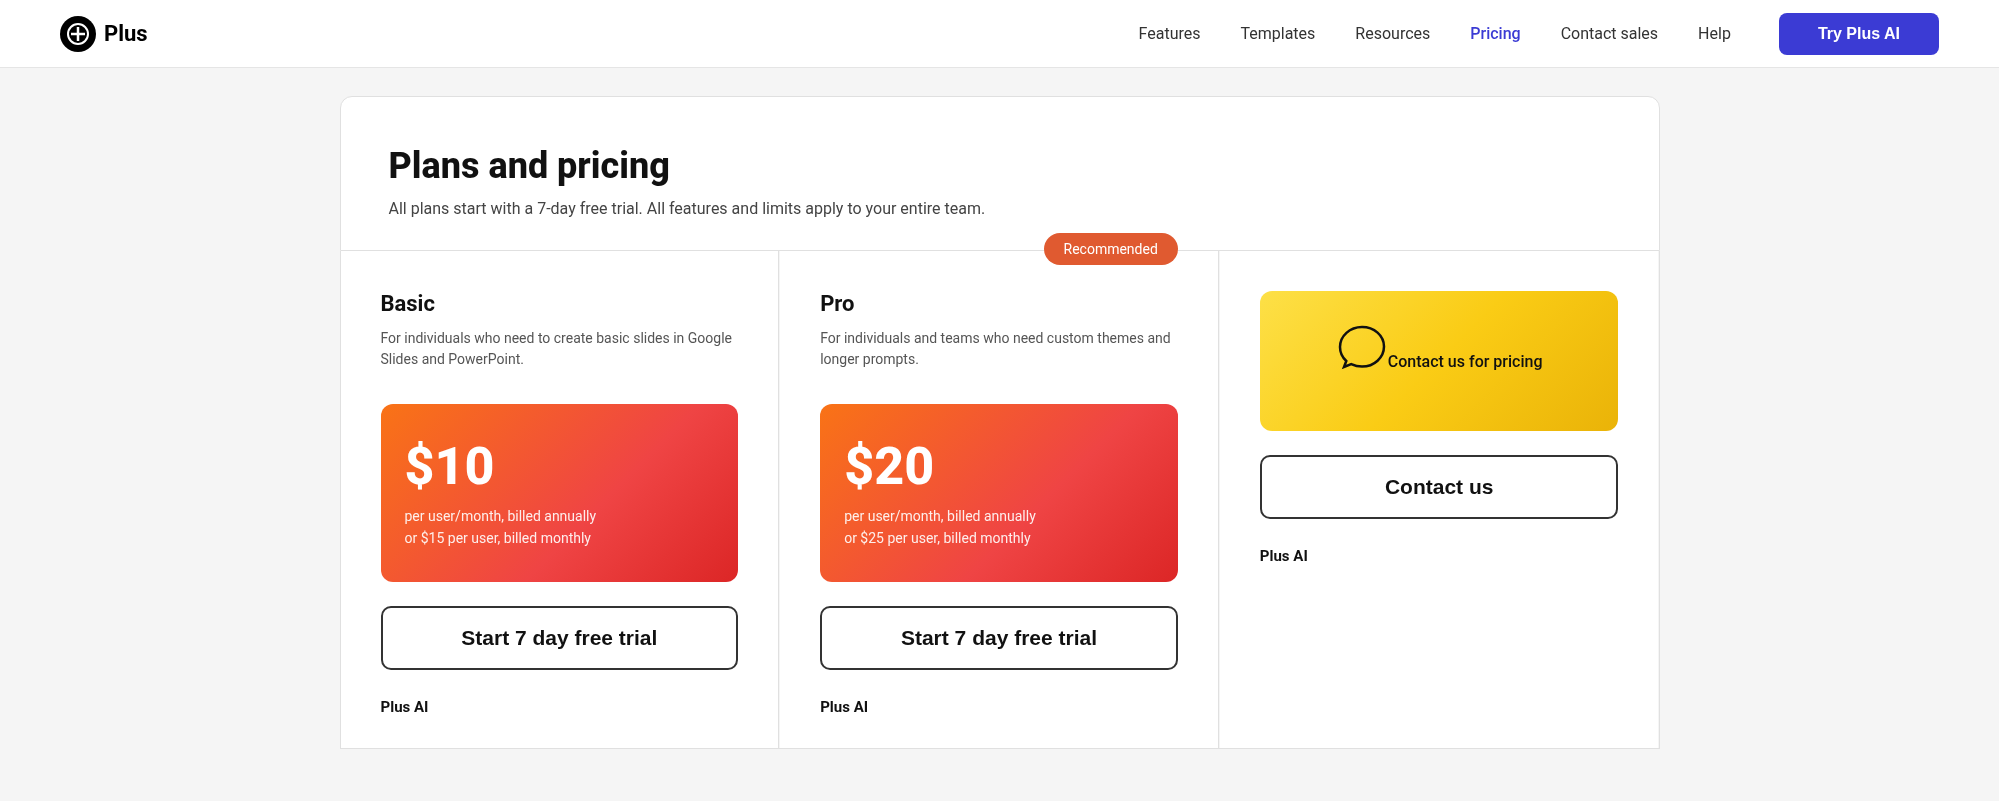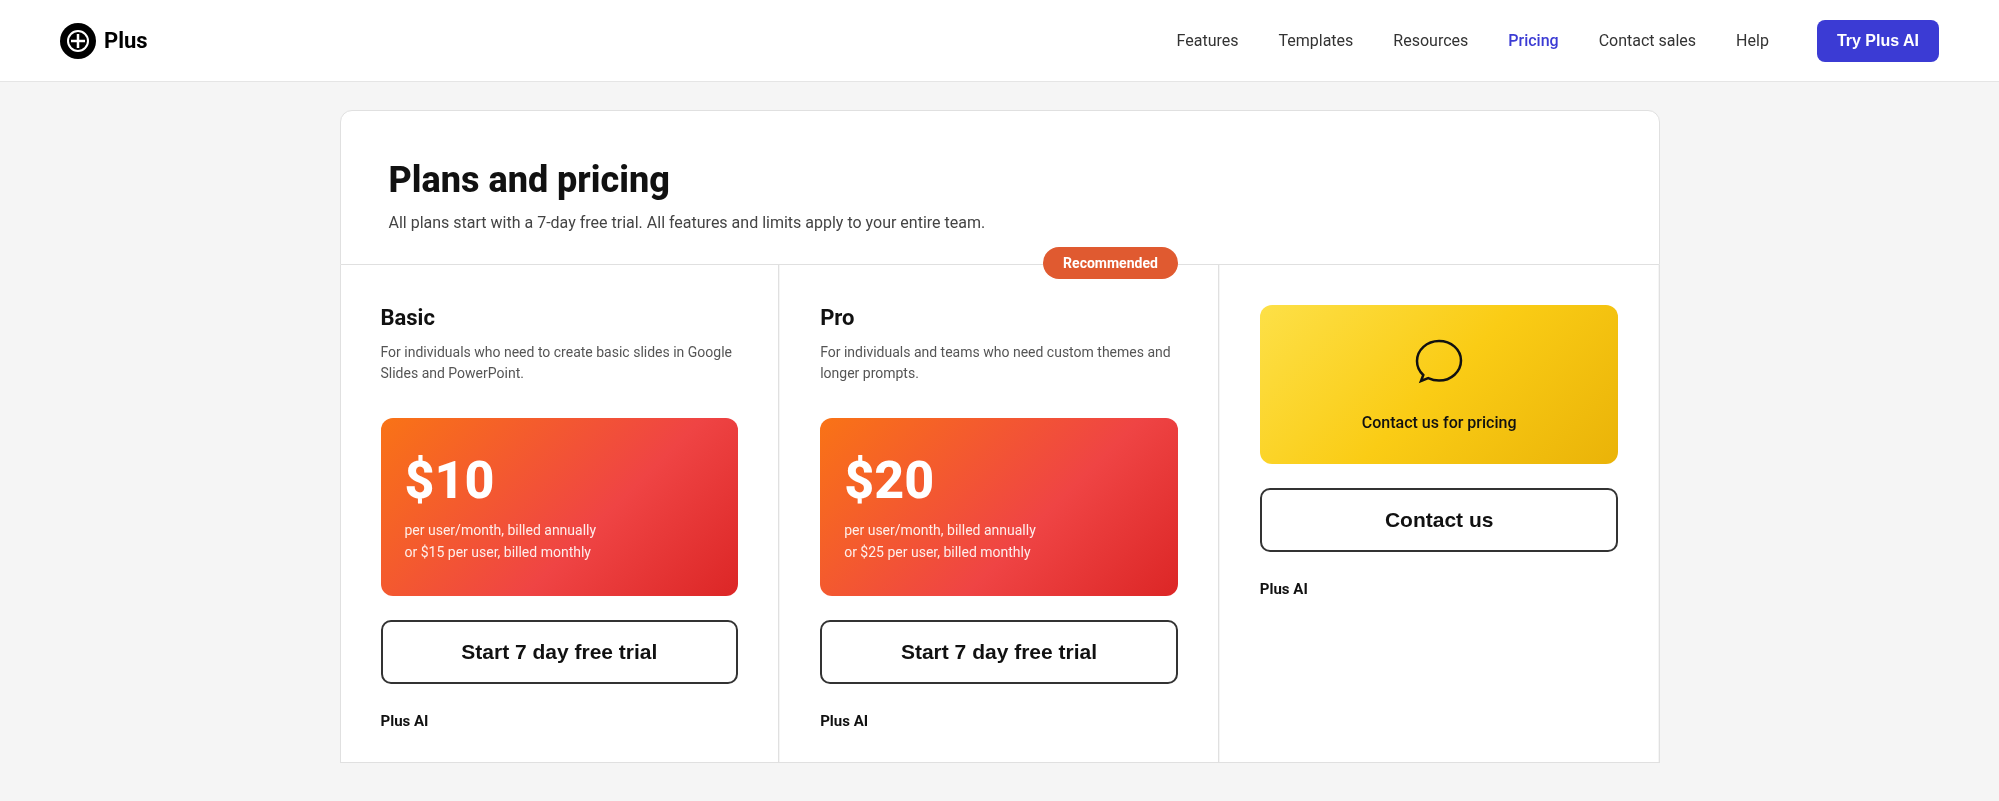--- a/index.html
+++ b/index.html
@@ -12,21 +12,21 @@
       font-family: -apple-system, BlinkMacSystemFont, 'Segoe UI', Roboto, Helvetica, Arial, sans-serif;
       background: #f5f5f5;
       min-width: 1999px;
       min-height: 801px;
     }
 
     
     .navbar {
       background: #ffffff;
       border-bottom: 1px solid #e5e5e5;
-      height: 82px;
+      height: 68px;
       display: flex;
       align-items: center;
       padding: 0 60px;
       position: sticky;
       top: 0;
       z-index: 100;
     }
 
     .navbar-logo {
       display: flex;
@@ -75,21 +75,21 @@
       color: #3b3bd4;
       font-weight: 500;
     }
 
     .navbar-cta {
       margin-left: 48px;
       background: #3b3bd4;
       color: #fff;
       border: none;
       border-radius: 8px;
-      padding: 12px 20px;
+      padding: 12px 39px;
       font-size: 16px;
       font-weight: 700;
       cursor: pointer;
       white-space: nowrap;
     }
 
     
     .main-content {
       max-width: 1440px;
       margin: 0 auto;
@@ -155,21 +155,21 @@
     }
 
     
     .recommended-badge {
       position: absolute;
       top: -18px;
       right: 40px;
       background: #e05a30;
       color: #fff;
       font-size: 14px;
-      font-weight: 700;
+      font-weight: 400;
       padding: 8px 20px;
       border-radius: 24px;
       white-space: nowrap;
     }
 
     
     .price-box {
       border-radius: 12px;
       padding: 32px 24px;
       text-align: left;
@@ -190,21 +190,20 @@
     .price-detail {
       font-size: 14px;
       color: rgba(255,255,255,0.9);
       line-height: 1.6;
     }
 
     
     .price-box-yellow {
       background: linear-gradient(135deg, #fde047 0%, #facc15 50%, #eab308 100%);
       display: flex;
-      flex-direction: column;
       align-items: center;
       justify-content: center;
     }
 
     .enterprise-icon {
       font-size: 48px;
       color: #111;
       margin-bottom: 12px;
     }
 

